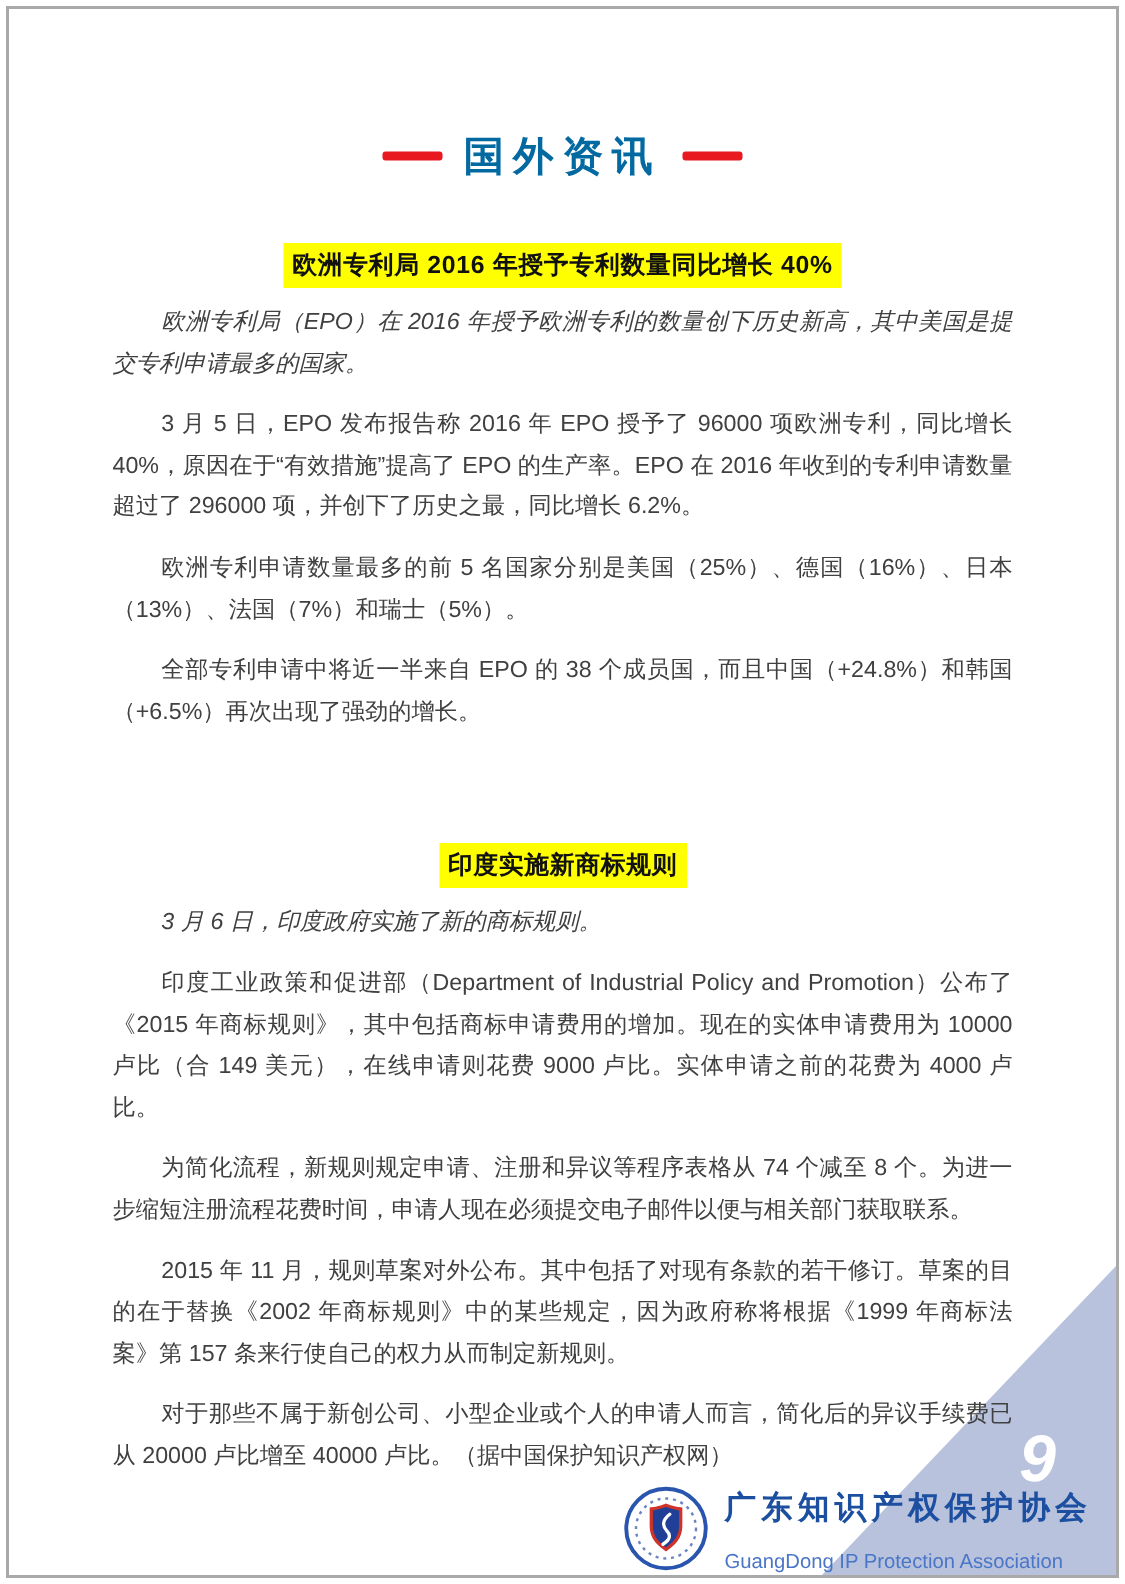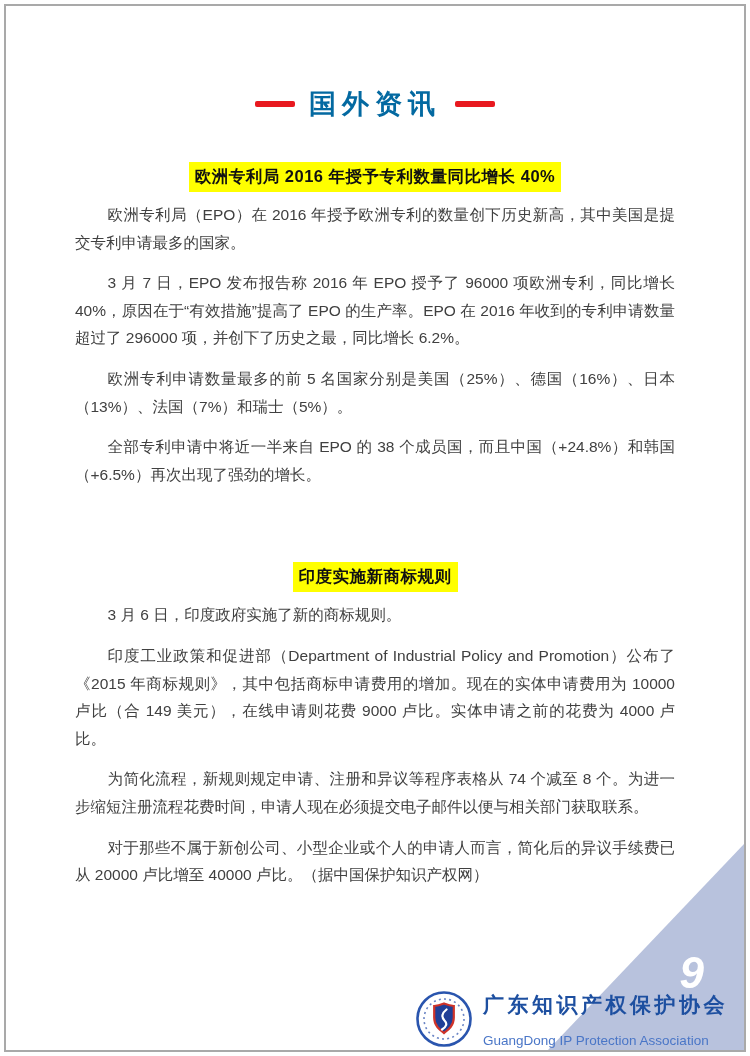--- a/index.html
+++ b/index.html
@@ -73,21 +73,21 @@
   
   .article { margin-top:16px; }
   .article p {
     color:#404040;
     font-size:15.5px;
     line-height:27.6px;
     text-align:justify;
     text-indent:2.1em;
     margin-top:13px;
   }
-  .article-1 p:first-of-type, .article-2 p:first-of-type { margin-top:9px; }
+  .article-1 p:first-of-type, .article-2 p:first-of-type { margin-top:9px;font-style:italic; }
 
   
   .footer {
     position:absolute; left:415px; bottom:8px;
     display:flex; align-items:flex-end;
     z-index:4;
   }
   .footer-logo { width:58px; height:58px; flex:0 0 auto; }
   .footer-text { margin-left:10px; }
   .footer-cn {
@@ -118,32 +118,33 @@
       <span class="red-dash"></span>
       <span class="section-title">国外资讯</span>
       <span class="red-dash"></span>
     </div>
 
     <div class="article article-1">
       <div class="article-title-row">
         <span class="article-title">欧洲专利局 2016 年授予专利数量同比增长 40%</span>
       </div>
       <p>欧洲专利局（EPO）在 2016 年授予欧洲专利的数量创下历史新高，其中美国是提交专利申请最多的国家。</p>
-      <p>3 月 7 日，EPO 发布报告称 2016 年 EPO 授予了 96000 项欧洲专利，同比增长 40%，原因在于“有效措施”提高了 EPO 的生产率。EPO 在 2016 年收到的专利申请数量超过了 296000 项，并创下了历史之最，同比增长 6.2%。</p>
+      <p>3 月 5 日，EPO 发布报告称 2016 年 EPO 授予了 96000 项欧洲专利，同比增长 40%，原因在于“有效措施”提高了 EPO 的生产率。EPO 在 2016 年收到的专利申请数量超过了 296000 项，并创下了历史之最，同比增长 6.2%。</p>
       <p>欧洲专利申请数量最多的前 5 名国家分别是美国（25%）、德国（16%）、日本（13%）、法国（7%）和瑞士（5%）。</p>
       <p>全部专利申请中将近一半来自 EPO 的 38 个成员国，而且中国（+24.8%）和韩国（+6.5%）再次出现了强劲的增长。</p>
     </div>
 
     <div class="article article-2">
       <div class="article-title-row">
         <span class="article-title">印度实施新商标规则</span>
       </div>
       <p>3 月 6 日，印度政府实施了新的商标规则。</p>
       <p>印度工业政策和促进部（Department of Industrial Policy and Promotion）公布了《2015 年商标规则》，其中包括商标申请费用的增加。现在的实体申请费用为 10000 卢比（合 149 美元），在线申请则花费 9000 卢比。实体申请之前的花费为 4000 卢比。</p>
       <p>为简化流程，新规则规定申请、注册和异议等程序表格从 74 个减至 8 个。为进一步缩短注册流程花费时间，申请人现在必须提交电子邮件以便与相关部门获取联系。</p>
+      <p>2015 年 11 月，规则草案对外公布。其中包括了对现有条款的若干修订。草案的目的在于替换《2002 年商标规则》中的某些规定，因为政府称将根据《1999 年商标法案》第 157 条来行使自己的权力从而制定新规则。</p>
       <p>对于那些不属于新创公司、小型企业或个人的申请人而言，简化后的异议手续费已从 20000 卢比增至 40000 卢比。（据中国保护知识产权网）</p>
     </div>
 
   </div>
 
   <div class="footer">
     <svg class="footer-logo" viewBox="0 0 58 58">
       <circle cx="29" cy="29" r="26.5" fill="#ffffff" stroke="#2a55ae" stroke-width="2.6"></circle>
       <circle cx="29" cy="29" r="20" fill="none" stroke="#6a84c4" stroke-width="1.6" stroke-dasharray="2 3.2"></circle>
       <path d="M29 13.5 c5.5 2 7.5 2.3 9.8 2.5 v11.5 c0 8.5 -5.8 12.5 -9.8 15.5 c-4 -3 -9.8 -7 -9.8 -15.5 V16 c2.3 -0.2 4.3 -0.5 9.8 -2.5 z" fill="#203f97" stroke="#cf3329" stroke-width="2.2"></path>

